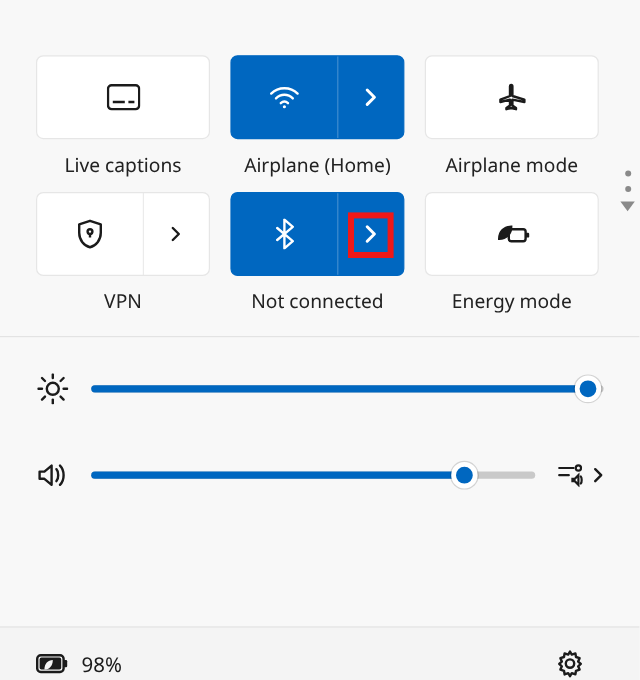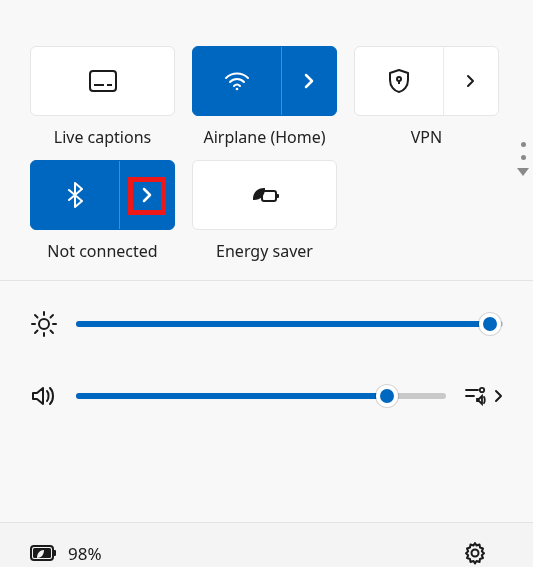--- a/index.html
+++ b/index.html
@@ -201,20 +201,30 @@
           <span>
             <svg width="12" height="20" viewBox="0 0 12 20" fill="none" stroke="#fff" stroke-width="2.5" stroke-linecap="round" stroke-linejoin="round">
               <polyline points="3,4 9,10 3,16"></polyline>
             </svg>
           </span>
         </div>
       </div>
       <div class="tile-label">Airplane (Home)</div>
     </div>
 
+    <div class="tile-wrap">
+      <div class="tile">
+        <span>
+          <svg width="26" height="24" viewBox="0 0 26 24" fill="none" stroke="#1b1b1b" stroke-width="2" stroke-linejoin="round">
+            <path d="M3 14 L11 11 L11 3 C11 1.5 13 1.5 13 3 L13 11 L23 14 L23 16 L13 14 L13 19 L16 21 L16 22 L12 21 L8 22 L8 21 L11 19 L11 14 L3 16 Z"></path>
+          </svg>
+        </span>
+      </div>
+      <div class="tile-label">Airplane mode</div>
+    </div>
 
     <div class="tile-wrap">
       <div class="tile split">
         <div class="tile-main">
           <span>
             <svg width="22" height="26" viewBox="0 0 22 26" fill="none" stroke="#1b1b1b" stroke-width="2" stroke-linejoin="round">
               <path d="M11 2 L20 5 L20 12 C20 18 16 23 11 24 C6 23 2 18 2 12 L2 5 Z"></path>
               <circle cx="11" cy="11" r="2"></circle>
               <line x1="11" y1="13" x2="11" y2="16"></line>
             </svg>
@@ -255,21 +265,21 @@
     <div class="tile-wrap">
       <div class="tile">
         <span>
           <svg width="30" height="20" viewBox="0 0 30 20" fill="none" stroke="#1b1b1b" stroke-width="2">
             <path d="M4 14 C4 8 8 4 14 4 C14 10 10 14 4 14 Z" fill="#1b1b1b"></path>
             <rect x="12" y="6" width="14" height="10" rx="2"></rect>
             <rect x="26" y="9" width="3" height="4" rx="1" fill="#1b1b1b" stroke="none"></rect>
           </svg>
         </span>
       </div>
-      <div class="tile-label">Energy saver</div>
+      <div class="tile-label">Energy mode</div>
     </div>
 
   </div>
 
   <div class="edge-bits">
     <div class="edge-dot"></div>
     <div class="edge-dot"></div>
     <div class="edge-triangle"></div>
   </div>
 

